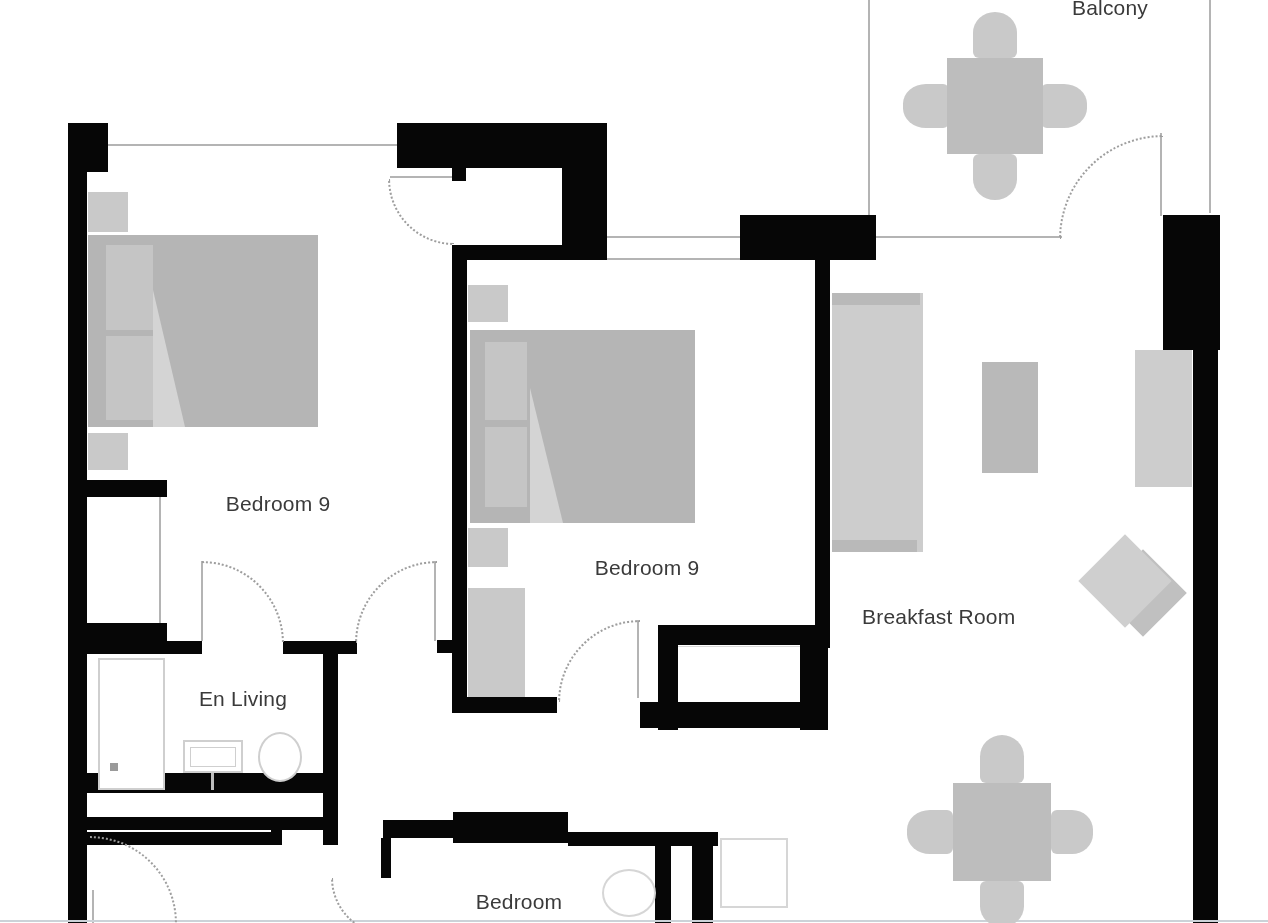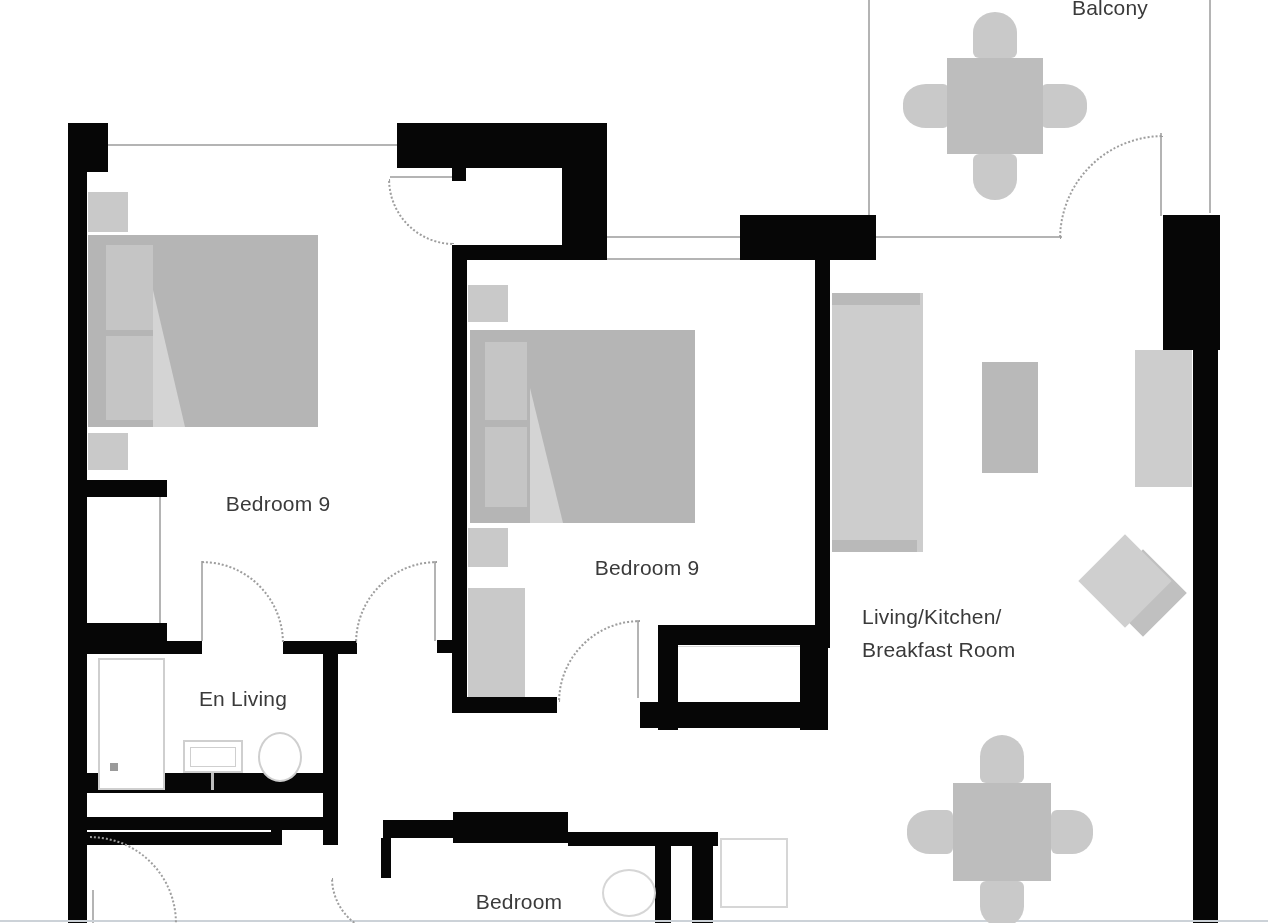--- a/index.html
+++ b/index.html
@@ -153,18 +153,17 @@
   <div class="furn chair bottom" style="left:973px;top:154px;width:44px;height:46px"></div>
   <div class="furn chair left" style="left:903px;top:84px;width:46px;height:44px"></div>
   <div class="furn chair right" style="left:1041px;top:84px;width:46px;height:44px"></div>
   <div class="furn table-sq" style="left:947px;top:58px;width:96px;height:96px"></div>
 
   <div class="label centered" style="left:278px;top:491px">Bedroom 9</div>
   <div class="label centered" style="left:647px;top:555px">Bedroom 9</div>
   <div class="label centered" style="left:243px;top:686px">En Living</div>
   <div class="label centered" style="left:519px;top:889px">Bedroom</div>
   <div class="label" style="left:862px;top:600px;line-height:33px">
-    <div>Living/Kitchen/</div>
     <div>Breakfast Room</div>
   </div>
   <div class="label centered" style="left:1110px;top:-5px">Balcony</div>
 
 </div>
 
 </body></html>

